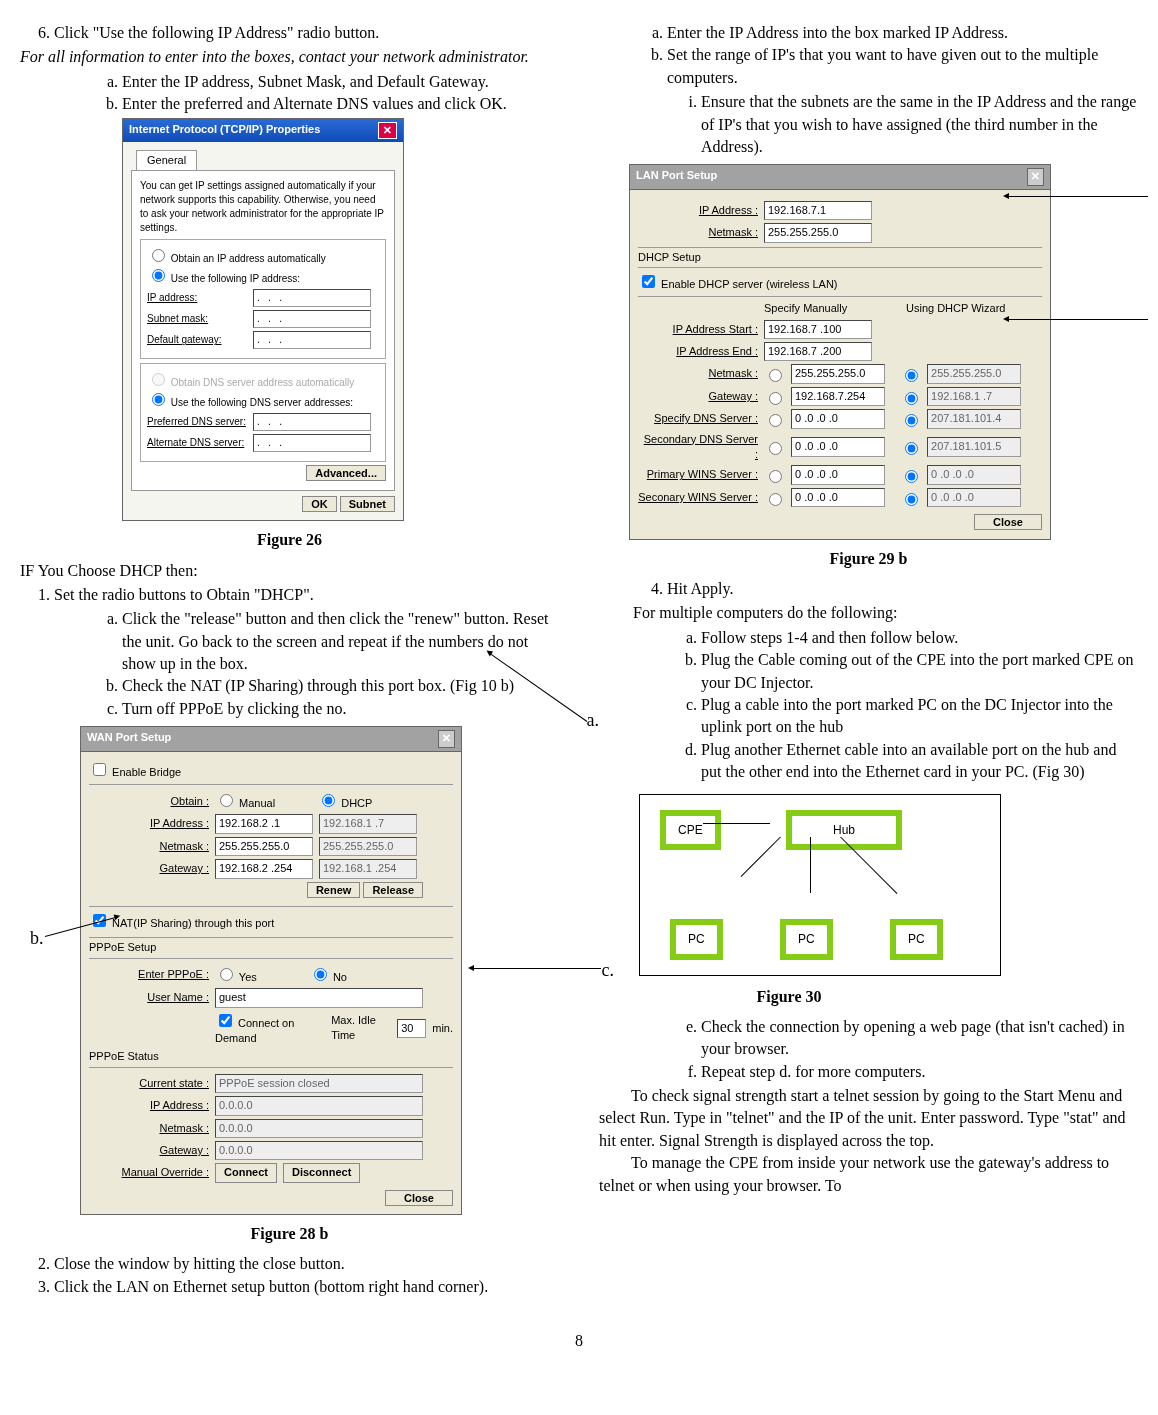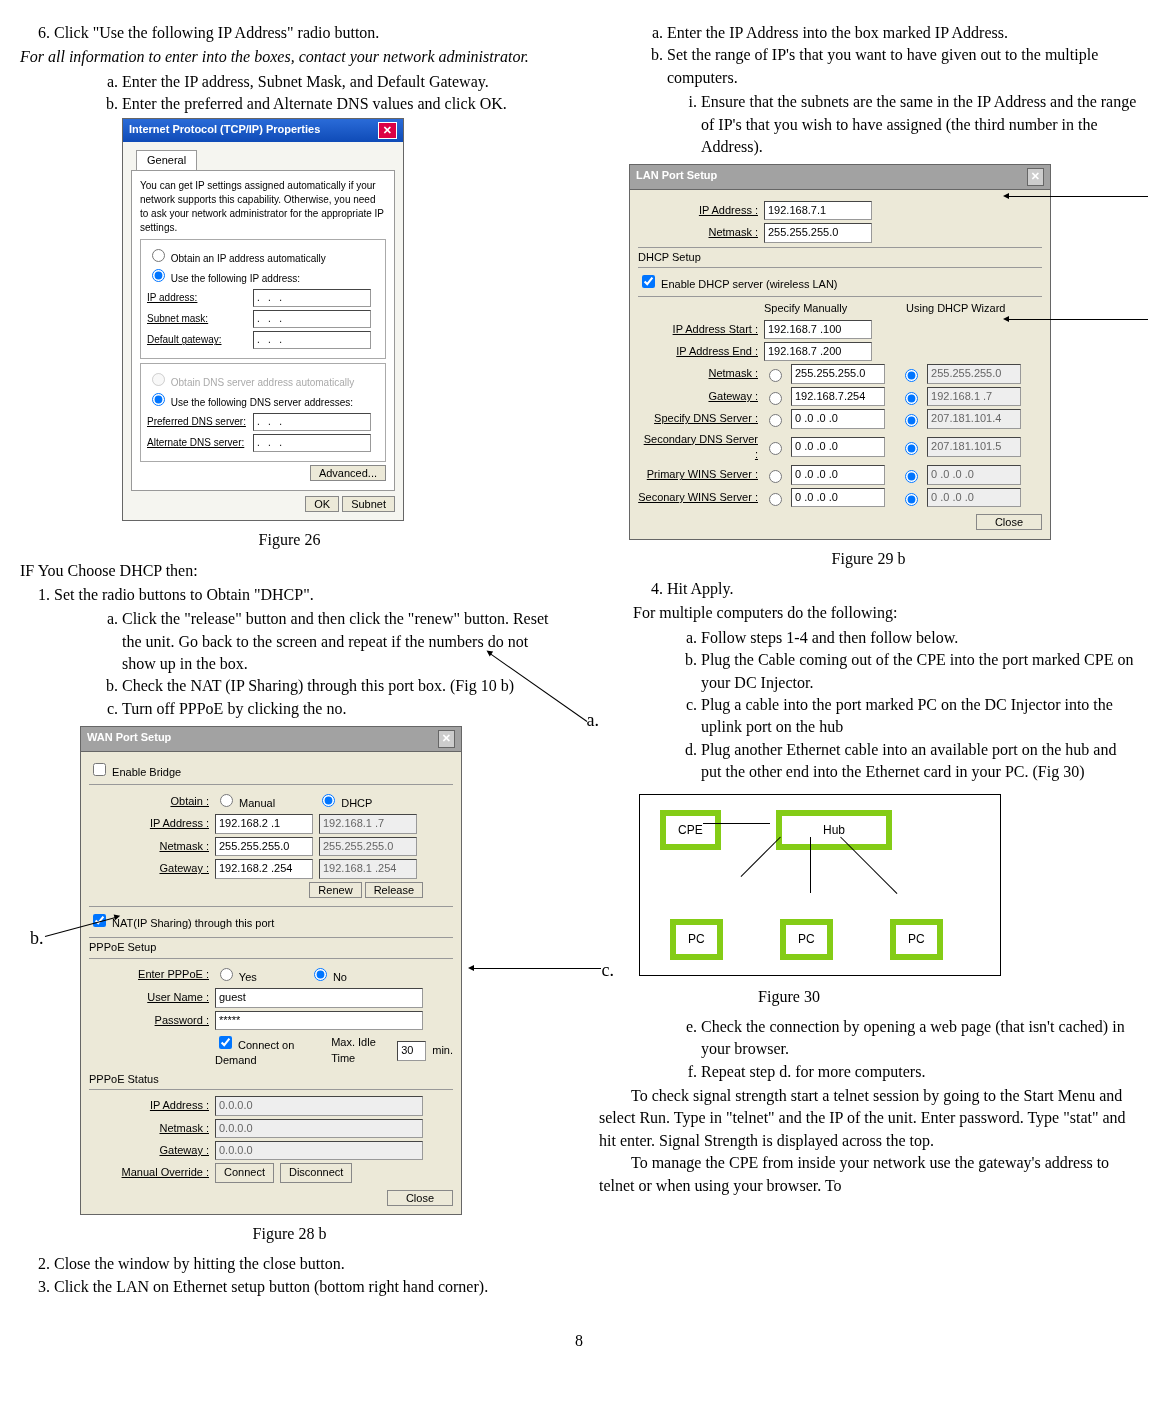--- a/index.html
+++ b/index.html
@@ -15,21 +15,21 @@
       gap: 40px;
     }
     .col {
       flex: 1;
       min-width: 0;
     }
     ol { margin: 2px 0 2px 0; padding-left: 34px; }
     ol.alpha { list-style-type: lower-alpha; }
     ol.roman { list-style-type: lower-roman; }
     .italic { font-style: italic; }
-    .figure-caption { text-align: center; font-weight: normal; margin: 8px 0; }
+    .figure-caption { text-align: center; font-weight: bold; margin: 8px 0; }
     .indent { margin-left: 34px; }
     .indent2 { margin-left: 68px; }
     .fig {
       display: block;
       position: relative;
       margin: 6px 0;
     }
     .win {
       font-family: Tahoma, Arial, sans-serif;
       font-size: 11px;
@@ -51,21 +51,21 @@
       padding: 3px 6px;
       font-weight: bold;
       display: flex;
       justify-content: space-between;
       border-bottom: 1px solid #666;
     }
     .field-row { display: flex; align-items: center; margin: 3px 0; gap: 6px; }
     .field-row .lbl { text-align: right; flex: 0 0 120px; text-decoration: underline; }
     .tbox { border: 1px inset #999; background: white; padding: 1px 3px; }
     .tbox.gray { background: #eee; color: #666; }
-    .btn { border: 1px solid #888; background: #ece9d8; padding: 1px 8px; font-size: 11px; }
+    .btn { border: 1px solid #888; background: #ece9d8; padding: 1px 8px; font-size: 11px; font-weight: bold; }
     .arrow-label { position: absolute; font-family: "Times New Roman"; font-size: 18px; }
     .arrow-line { position: absolute; height: 1px; background: black; }
     .arrow-line::before {
       content: '';
       position: absolute;
       left: -6px;
       top: -3px;
       border: 3px solid transparent;
       border-right: 6px solid black;
     }
@@ -206,33 +206,33 @@
             <span class="lbl">Enter PPPoE :</span>
             <label><input type="radio" style=""> <span>Yes</span></label>
             <span style="width:40px"></span>
             <label><input type="radio" checked="" style=""> <span>No</span></label>
           </div>
           <div class="field-row">
               <span class="lbl">User Name :</span>
               <span class="tbox" style="width:200px">guest</span>
             </div>
           <div class="field-row">
-              <span class="lbl">Password :</span>
-              <span class="tbox" style="width:200px">*****</span>
-            </div>
-          <div class="field-row">
             <span class="lbl"></span>
             <label><input type="checkbox" checked="" style=""> <span>Connect on Demand</span></label>
             <span style="flex:1"></span>
             <span>Max. Idle Time</span>
             <span class="tbox" style="width:25px">30</span>
             <span>min.</span>
           </div>
           <div>PPPoE Status</div>
           <div style="border-top:1px solid #999; margin:2px 0 6px 0;"></div>
+          <div class="field-row">
+              <span class="lbl">Current state :</span>
+              <span class="tbox gray" style="width:200px">PPPoE session closed</span>
+            </div>
           <div class="field-row">
               <span class="lbl">IP Address :</span>
               <span class="tbox gray" style="width:200px">0.0.0.0</span>
             </div>
           <div class="field-row">
               <span class="lbl">Netmask :</span>
               <span class="tbox gray" style="width:200px">0.0.0.0</span>
             </div>
           <div class="field-row">
               <span class="lbl">Gateway :</span>
@@ -327,21 +327,21 @@
     <div class="indent">For multiple computers do the following:</div>
     <ol class="alpha indent2">
       <li>Follow steps 1-4 and then follow below.</li>
       <li>Plug the Cable coming out of the CPE into the port marked CPE on your DC Injector.</li>
       <li>Plug a cable into the port marked PC on the DC Injector into the uplink port on the hub</li>
       <li>Plug another Ethernet cable into an available port on the hub and put the other end into the Ethernet card in your PC.  (Fig 30)</li>
     </ol>
 
     <div class="hub-diagram">
       <div class="hb-box" style="top:15px; left:20px;">CPE</div>
-      <div class="hb-box" style="top:15px; left:136px; width:80px;">Hub</div>
+      <div class="hb-box" style="top:15px; left:146px; width:80px;">Hub</div>
       <div class="hb-line" style="top:28px; left:63px; width:67px; height:1px;"></div>
       <div class="hb-box" style="bottom:15px; left:30px;">PC</div>
       <div class="hb-box" style="bottom:15px; left:140px;">PC</div>
       <div class="hb-box" style="bottom:15px; left:250px;">PC</div>
       <div class="hb-line" style="top:42px; left:140px; width:1px; height:56px; transform: rotate(45deg); transform-origin: top;"></div>
       <div class="hb-line" style="top:42px; left:170px; width:1px; height:56px;"></div>
       <div class="hb-line" style="top:42px; left:200px; width:1px; height:80px; transform: rotate(-45deg); transform-origin: top;"></div>
     </div>
     <div class="figure-caption" style="margin-left:40px; width:300px;">Figure 30</div>
 

